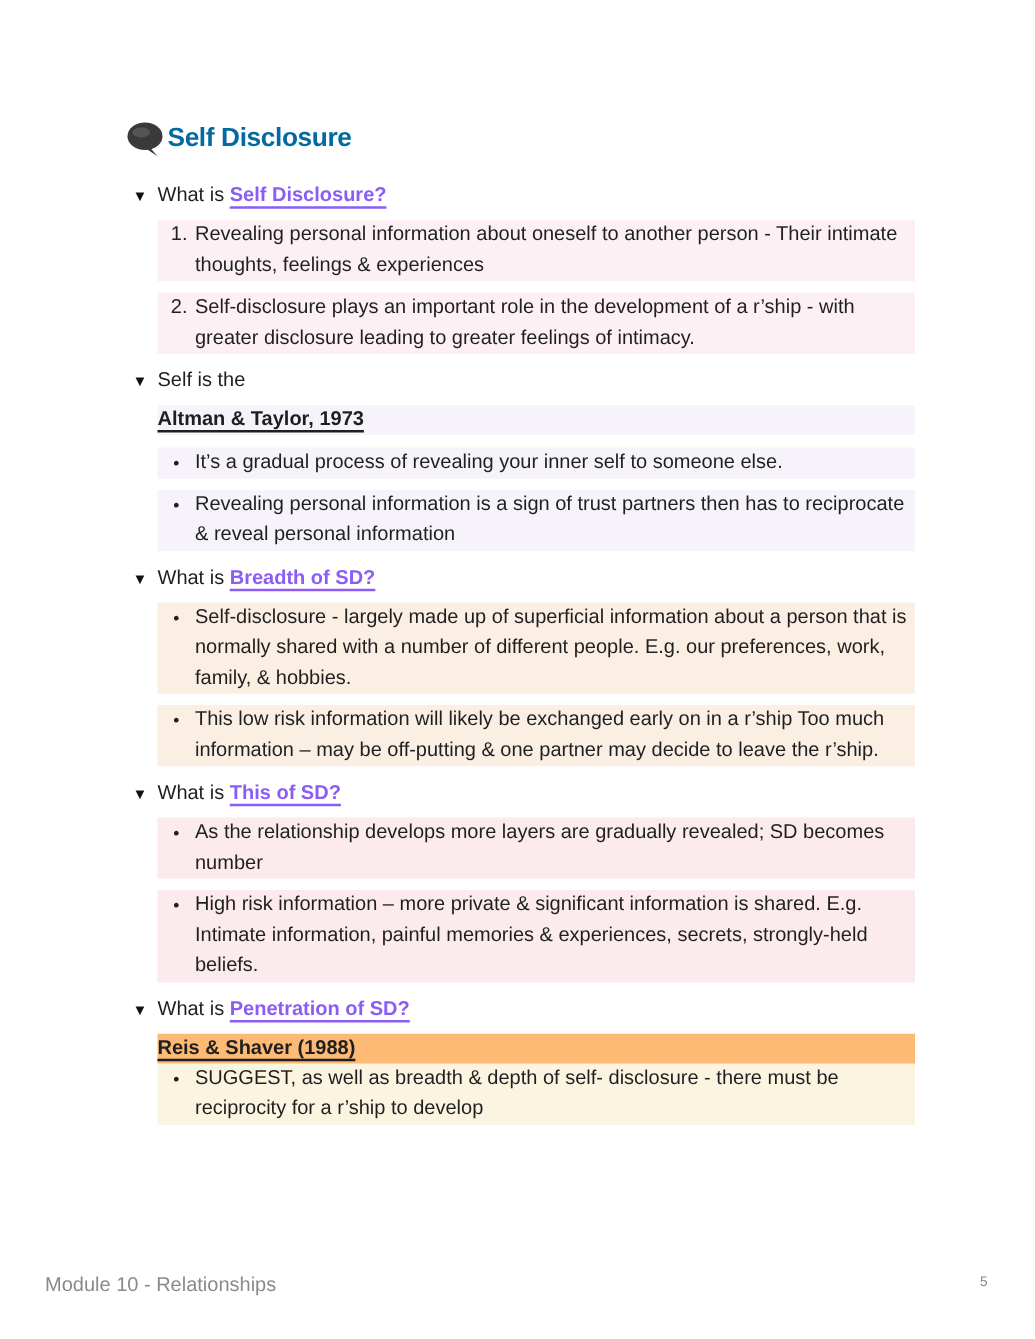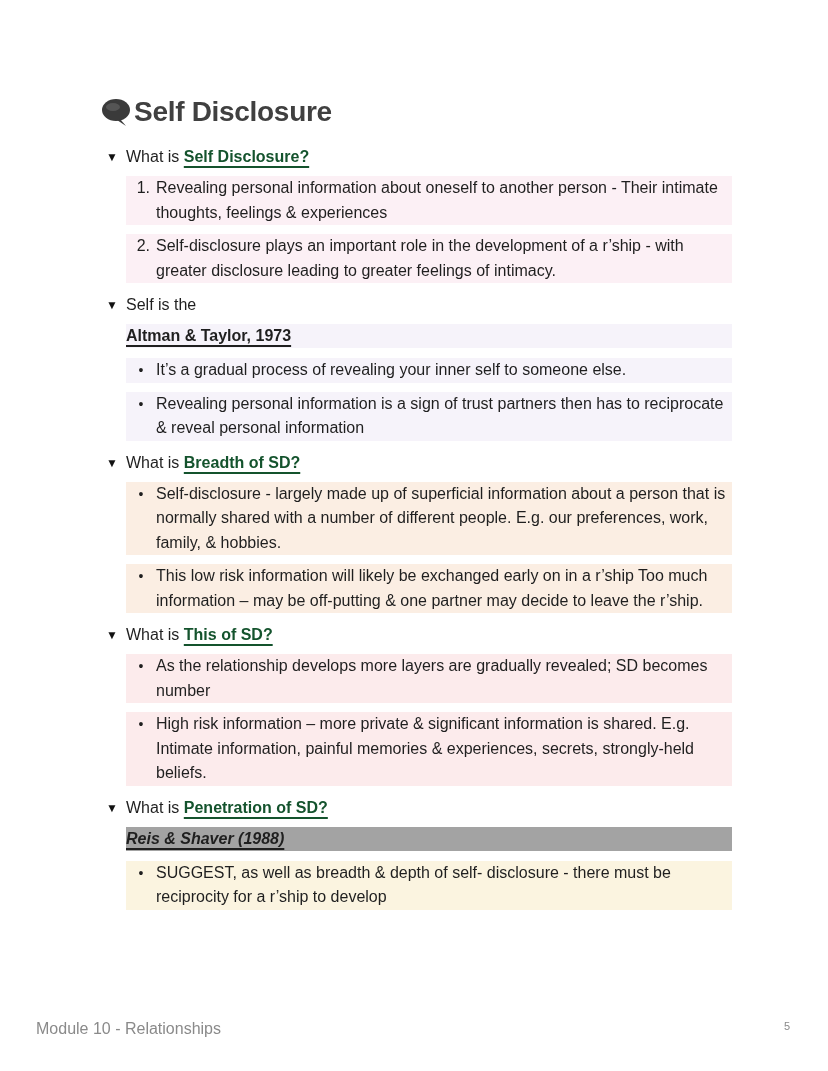--- a/index.html
+++ b/index.html
@@ -3,33 +3,33 @@
   <meta charset="utf-8">
   <style>
     html, body { margin: 0; padding: 0; background: #ffffff; }
     body {
       width: 828px; height: 1071px; position: relative; overflow: hidden;
       font-family: "Liberation Sans", "DejaVu Sans", sans-serif;
       color: #1f1f1f;
     }
     .page-title {
       position: absolute; left: 100px; top: 96px;
-      font-size: 28px; font-weight: bold; letter-spacing: -0.3px;
-      display: flex; align-items: center; color: #404040;
+      font-size: 21px; font-weight: bold; letter-spacing: -0.3px;
+      display: flex; align-items: center; color: #0369a1;
     }
     .page-title .emoji { width: 32px; height: 30px; margin-right: 2px; position: relative; display: inline-block; }
     .content { position: absolute; left: 106px; top: 144px; width: 626px; }
     .toggle-row {
       display: flex; align-items: center; font-size: 16px; height: 26px; margin-bottom: 6px;
     }
     .toggle-arrow { width: 20px; font-size: 12px; color: #111; display: inline-block; }
     .toggle-label { white-space: pre; }
     .toggle-key {
       font-weight: bold; text-decoration: underline; text-decoration-thickness: 2px;
-      text-underline-offset: 4px; color: #14532d;
+      text-underline-offset: 4px; color: #8b5cf6;
     }
     .children { margin-left: 20px; }
     .block {
       font-size: 16px; line-height: 24.5px; padding: 0 4px 0 0; margin-bottom: 9px;
       display: flex;
     }
     .block .marker { width: 30px; flex: none; text-align: right; padding-right: 6px; box-sizing: border-box; }
     .block .bullet-marker { width: 30px; flex: none; text-align: center; font-size: 14px; }
     .block .text { flex: 1; }
     .citation {
@@ -120,21 +120,21 @@
       <span class="text">High risk information – more private &amp; significant information is shared. E.g. Intimate information, painful memories &amp; experiences, secrets, strongly-held beliefs.</span>
     </div>
   </div>
 
   <div class="toggle-row">
     <span class="toggle-arrow">▼</span>
     <span class="toggle-label">What is </span>
     <span class="toggle-key">Penetration of SD?</span>
   </div>
   <div class="children">
-    <div style="background:#a3a3a3; margin-bottom:10px;font-style:italic;">
+    <div style="background:#fdba74; ">
       <span class="citation">Reis &amp; Shaver (1988)</span>
     </div>
     <div class="block" style="background:#fbf4e0">
       <span class="bullet-marker">•</span>
       <span class="text">SUGGEST, as well as breadth &amp; depth of self- disclosure - there must be reciprocity for a r’ship to develop</span>
     </div>
   </div>
 
 </div>
 

